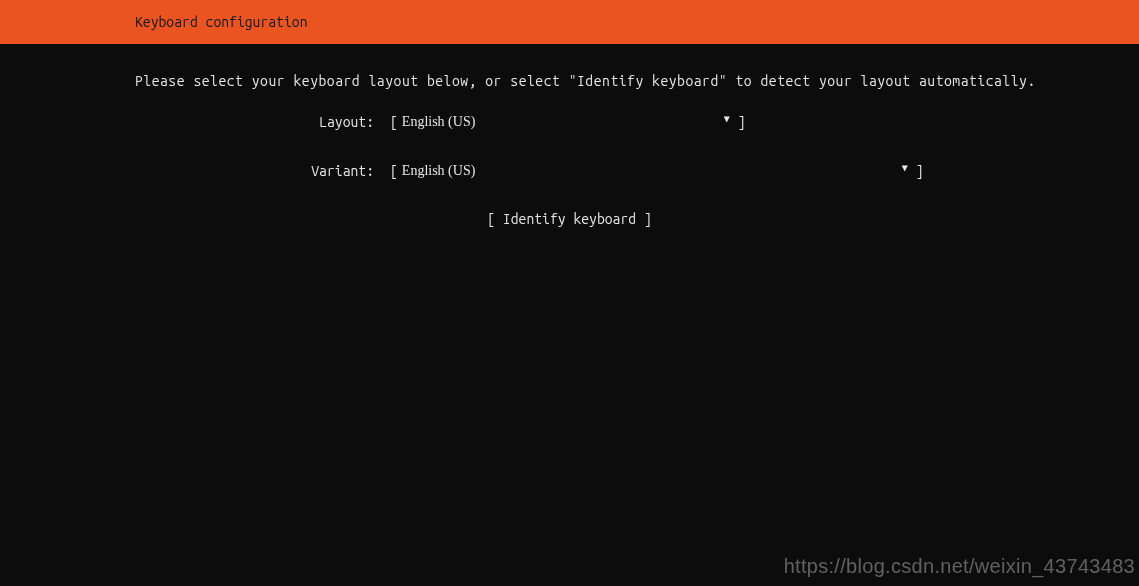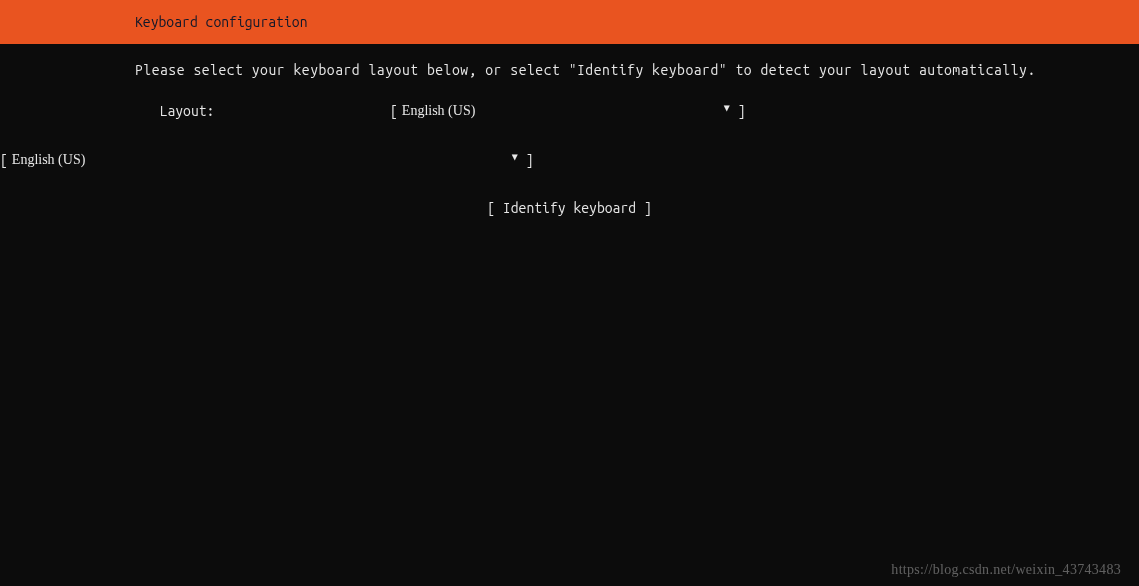--- a/index.html
+++ b/index.html
@@ -19,36 +19,36 @@
     }
     .header {
       background: #e95420;
       height: 44px;
       display: flex;
       align-items: center;
       padding-left: 135px;
       color: #0f172a;
     }
     .content {
-      padding-top: 18px;
+      padding-top: 29px;
     }
     .instruction {
       text-align: left;
       padding-left: 135px;
       letter-spacing: 0.5px;
       margin-bottom: 24px;
     }
     .form-row {
       display: flex;
       align-items: center;
       margin-bottom: 32px;
     }
     .form-label {
       width: 390px;
-      text-align: center;
+      text-align: right;
       padding-right: 16px;
     }
     .form-select {
       display: flex;
       align-items: center;
       cursor: pointer;
     }
     .bracket {
       color: #e8e8e8;
     }
@@ -75,24 +75,24 @@
       text-align: center;
       margin-top: 32px;
     }
     .identify-button {
       cursor: pointer;
       display: inline-block;
     }
     .watermark {
       position: absolute;
       bottom: 8px;
-      right: 18px;
+      right: 4px;
       color: rgba(200, 200, 200, 0.45);
-      font-family: Liberation Serif, serif;
-      font-size: 14px;
+      font-family: Liberation Sans, sans-serif;
+      font-size: 20px;
       letter-spacing: 0.3px;
     }
   </style>
 </head>
 <body>
 
 <div class="header">
   <span>Keyboard configuration</span>
 </div>
 
@@ -105,20 +105,21 @@
       <span class="bracket">[ </span>
       <span class="select-layout">
         <span class="select-value">English (US)</span>
         <span class="dropdown-arrow">▼</span>
       </span>
       <span class="bracket"> ]</span>
     </div>
   </div>
 
   <div class="form-row">
+    <div class="form-label">Variant:</div>
     <div class="form-select">
       <span class="bracket">[ </span>
       <span class="select-variant">
         <span class="select-value">English (US)</span>
         <span class="dropdown-arrow">▼</span>
       </span>
       <span class="bracket"> ]</span>
     </div>
   </div>
 

